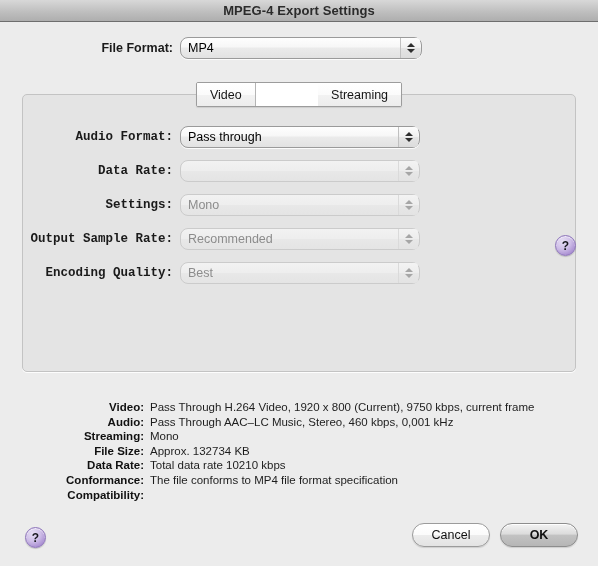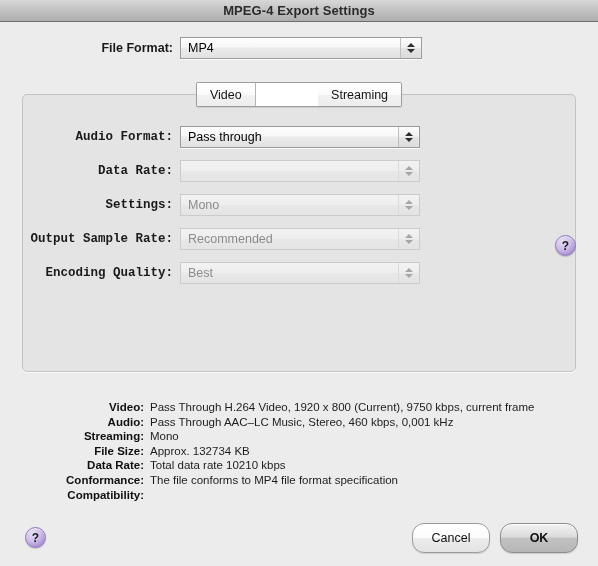--- a/index.html
+++ b/index.html
@@ -63,21 +63,21 @@
     font-size: 12.5px;
     font-weight: bold;
     color: #1a1a1a;
   }
 
   
   .popup {
     position: relative;
     height: 22px;
     border: 1px solid #9a9a9a;
-    border-radius: 0;
+    border-radius: 8px;
     background: linear-gradient(to bottom, #fefefe 0%, #f7f7f7 45%, #ebebeb 50%, #e2e2e2 100%);
     box-shadow: 0 1px 0 rgba(255,255,255,0.85);
     box-sizing: border-box;
     display: flex;
     align-items: center;
     font-size: 12.5px;
     color: #000;
   }
   .popup .val {
     padding-left: 7px;
@@ -253,21 +253,21 @@
   
   .buttons {
     position: absolute;
     right: 20px;
     top: 523px;
     display: flex;
     gap: 10px;
   }
   .btn {
     min-width: 78px;
-    height: 30px;
+    height: 24px;
     padding: 0 16px;
     border-radius: 12px;
     font-size: 12.5px;
     color: #101010;
     display: flex;
     align-items: center;
     justify-content: center;
     box-sizing: border-box;
     border: 1px solid #9b9b9b;
     background: linear-gradient(to bottom, #ffffff 0%, #fbfbfb 48%, #ececec 52%, #e3e3e3 100%);

